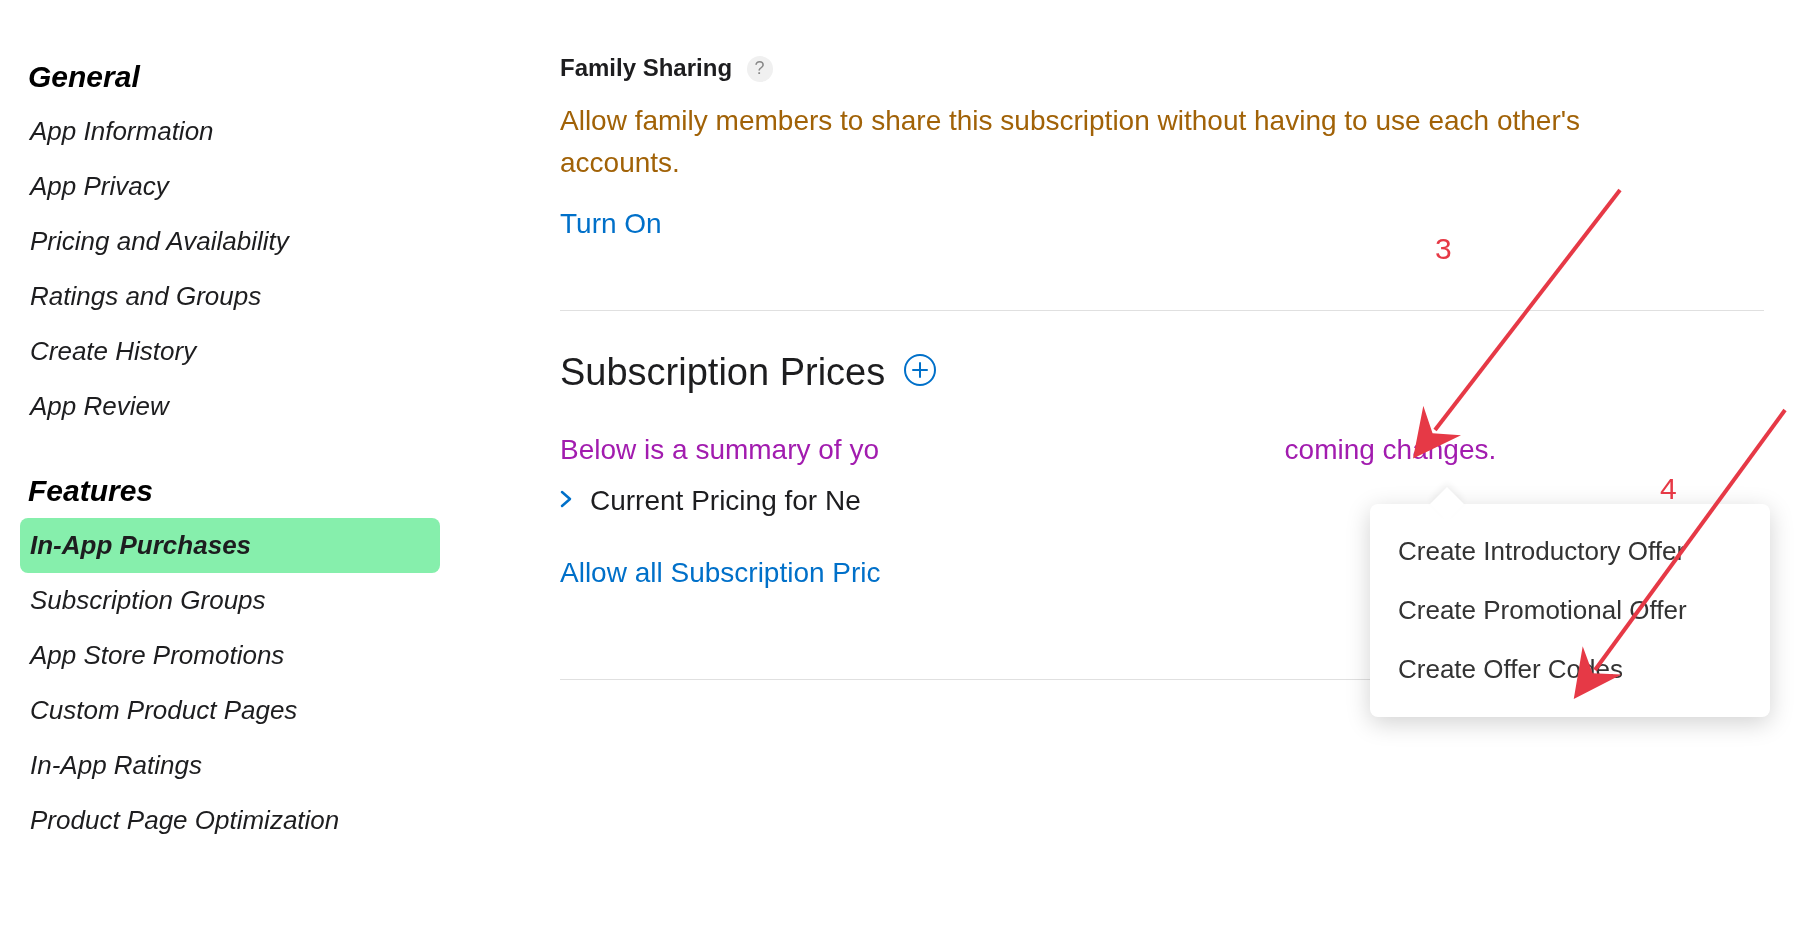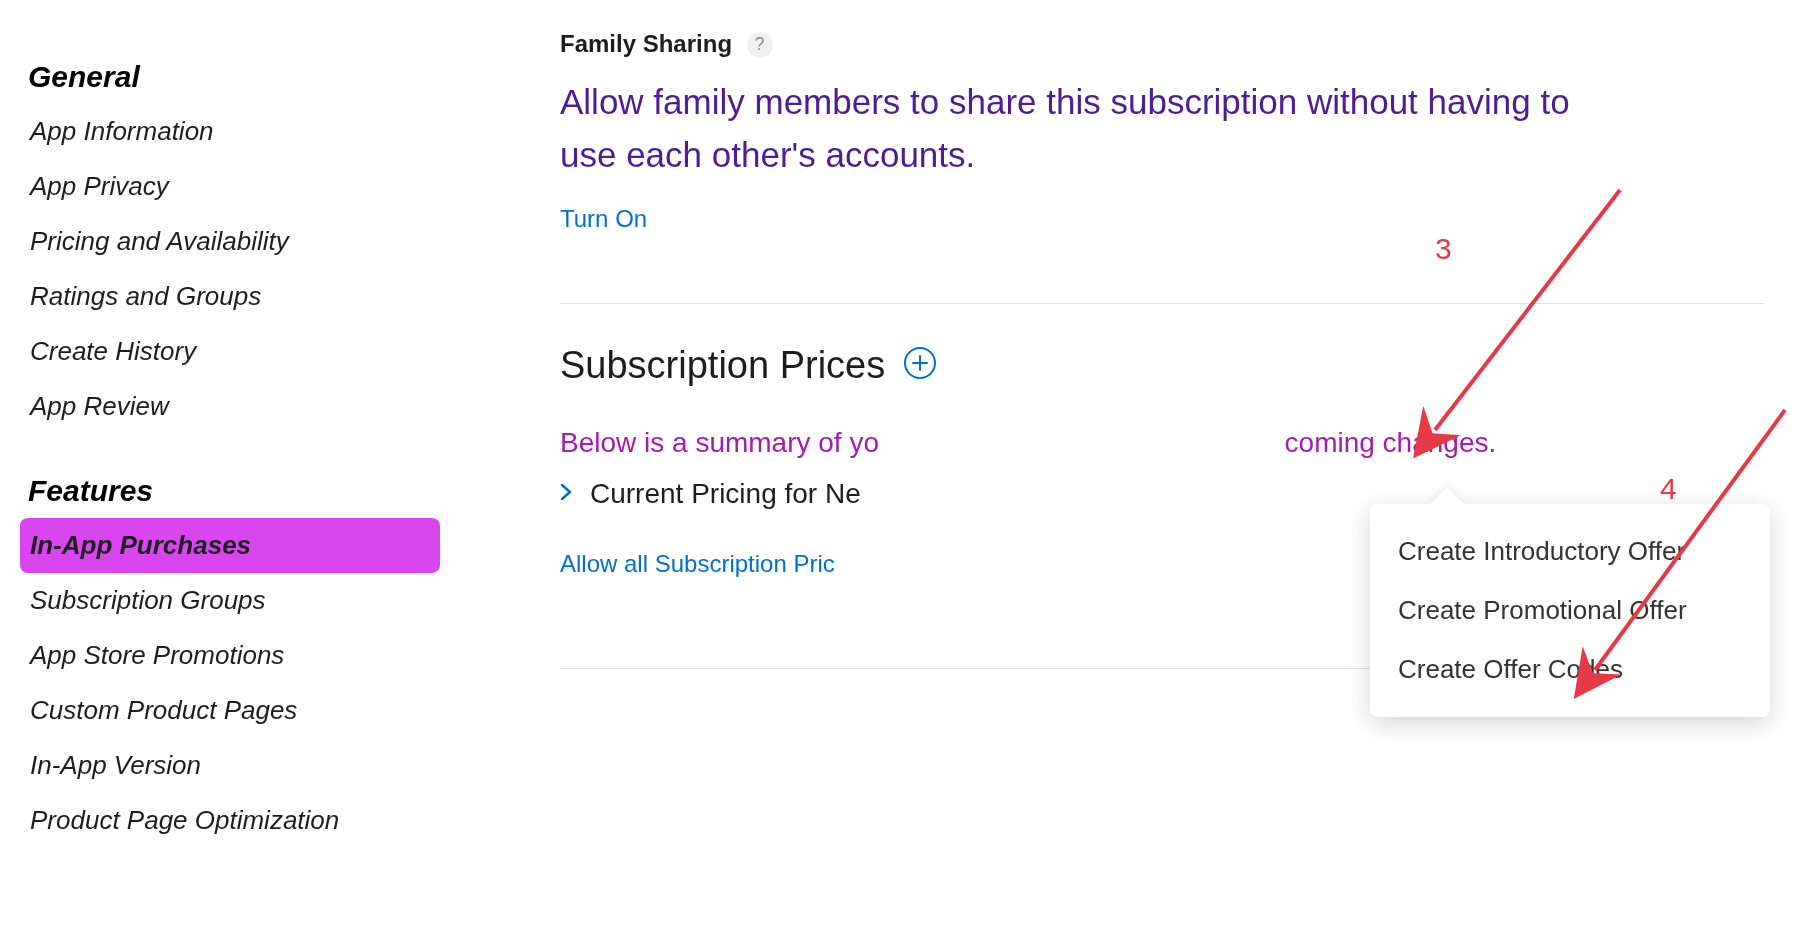--- a/index.html
+++ b/index.html
@@ -33,61 +33,62 @@
   }
   .sidebar-item {
     font-size: 26px;
     font-weight: 400;
     padding: 12px 10px;
     border-radius: 8px;
     cursor: pointer;
     color: #1d1d1f;
   }
   .sidebar-item.active {
-    background: #d946ef;
+    background: #86efac;
     font-weight: 600;
   }
   .sidebar-gap {
     height: 30px;
   }
   .main {
     flex: 1;
     padding: 30px 40px 20px 100px;
     position: relative;
   }
   .section-label {
     font-size: 24px;
     font-weight: 600;
     color: #1d1d1f;
     display: inline-block;
+    margin-top: 24px;
   }
   .help-badge {
     display: inline-flex;
     align-items: center;
     justify-content: center;
     width: 26px;
     height: 26px;
     border-radius: 50%;
     background: #f0f0f0;
     color: #888;
     font-size: 18px;
     font-weight: 500;
     margin-left: 10px;
     vertical-align: 2px;
   }
   .section-desc {
-    font-size: 35px;
-    color: #4c1d95;
+    font-size: 28px;
+    color: #a16207;
     margin-top: 18px;
     line-height: 1.5;
     max-width: 1050px;
   }
   .link-action {
     color: #0070c9;
-    font-size: 24px;
+    font-size: 28px;
     margin-top: 24px;
     display: inline-block;
     cursor: pointer;
   }
   .divider {
     border: none;
     border-top: 1px solid #e0e0e0;
     margin: 70px 0 40px 0;
   }
   .big-heading {
@@ -181,21 +182,21 @@
     <div class="sidebar-item">Create History</div>
     <div class="sidebar-item">App Review</div>
 
     <div class="sidebar-gap"></div>
 
     <div class="sidebar-heading">Features</div>
     <div class="sidebar-item active">In-App Purchases</div>
     <div class="sidebar-item">Subscription Groups</div>
     <div class="sidebar-item">App Store Promotions</div>
     <div class="sidebar-item">Custom Product Pages</div>
-    <div class="sidebar-item">In-App Version</div>
+    <div class="sidebar-item">In-App Ratings</div>
     <div class="sidebar-item">Product Page Optimization</div>
   </nav>
 
   <main class="main">
     <div>
       <span class="section-label">Family Sharing</span>
       <span class="help-badge">?</span>
       <div class="section-desc">Allow family members to share this subscription without having to use each other's accounts.</div>
       <a class="link-action">Turn On</a>
     </div>

